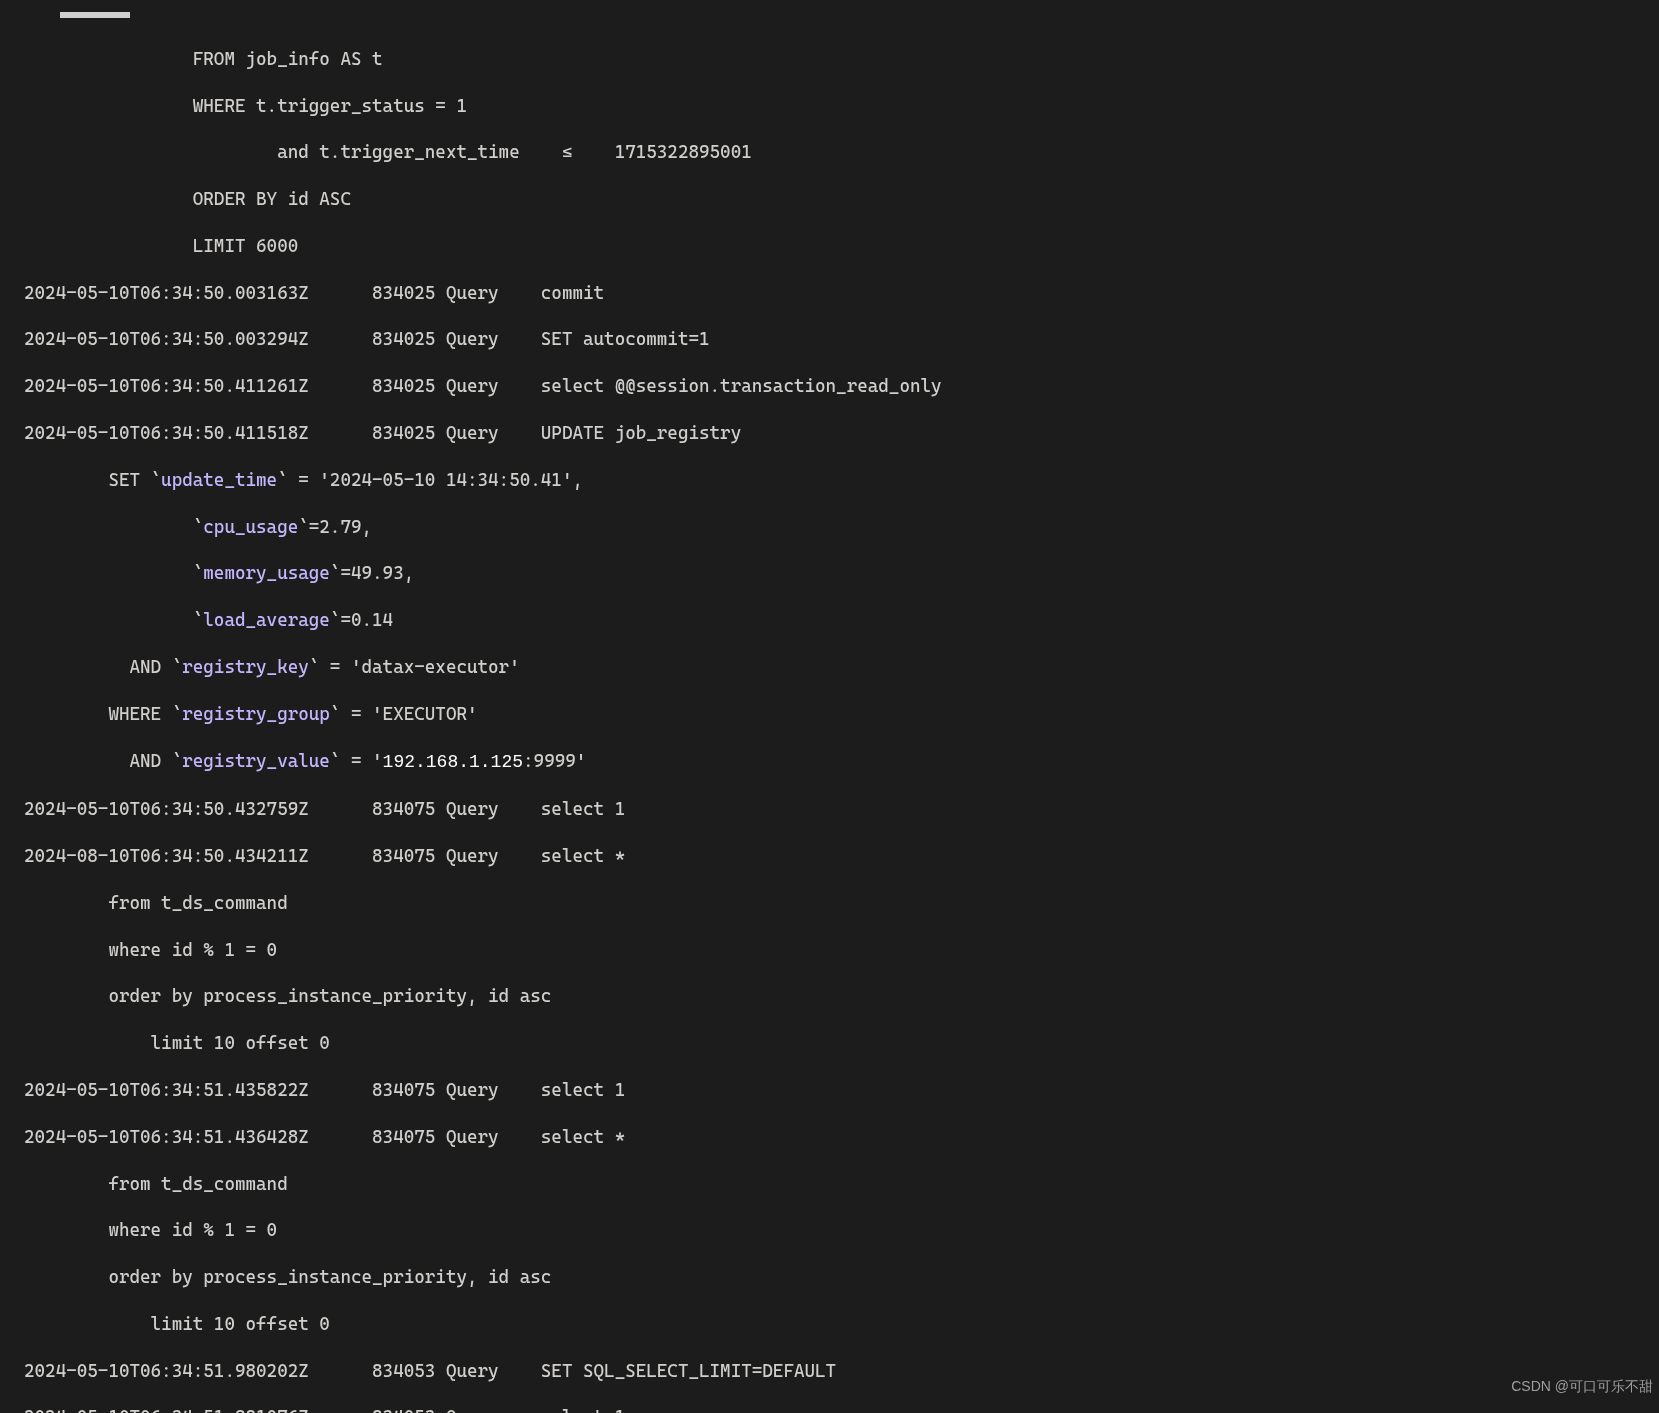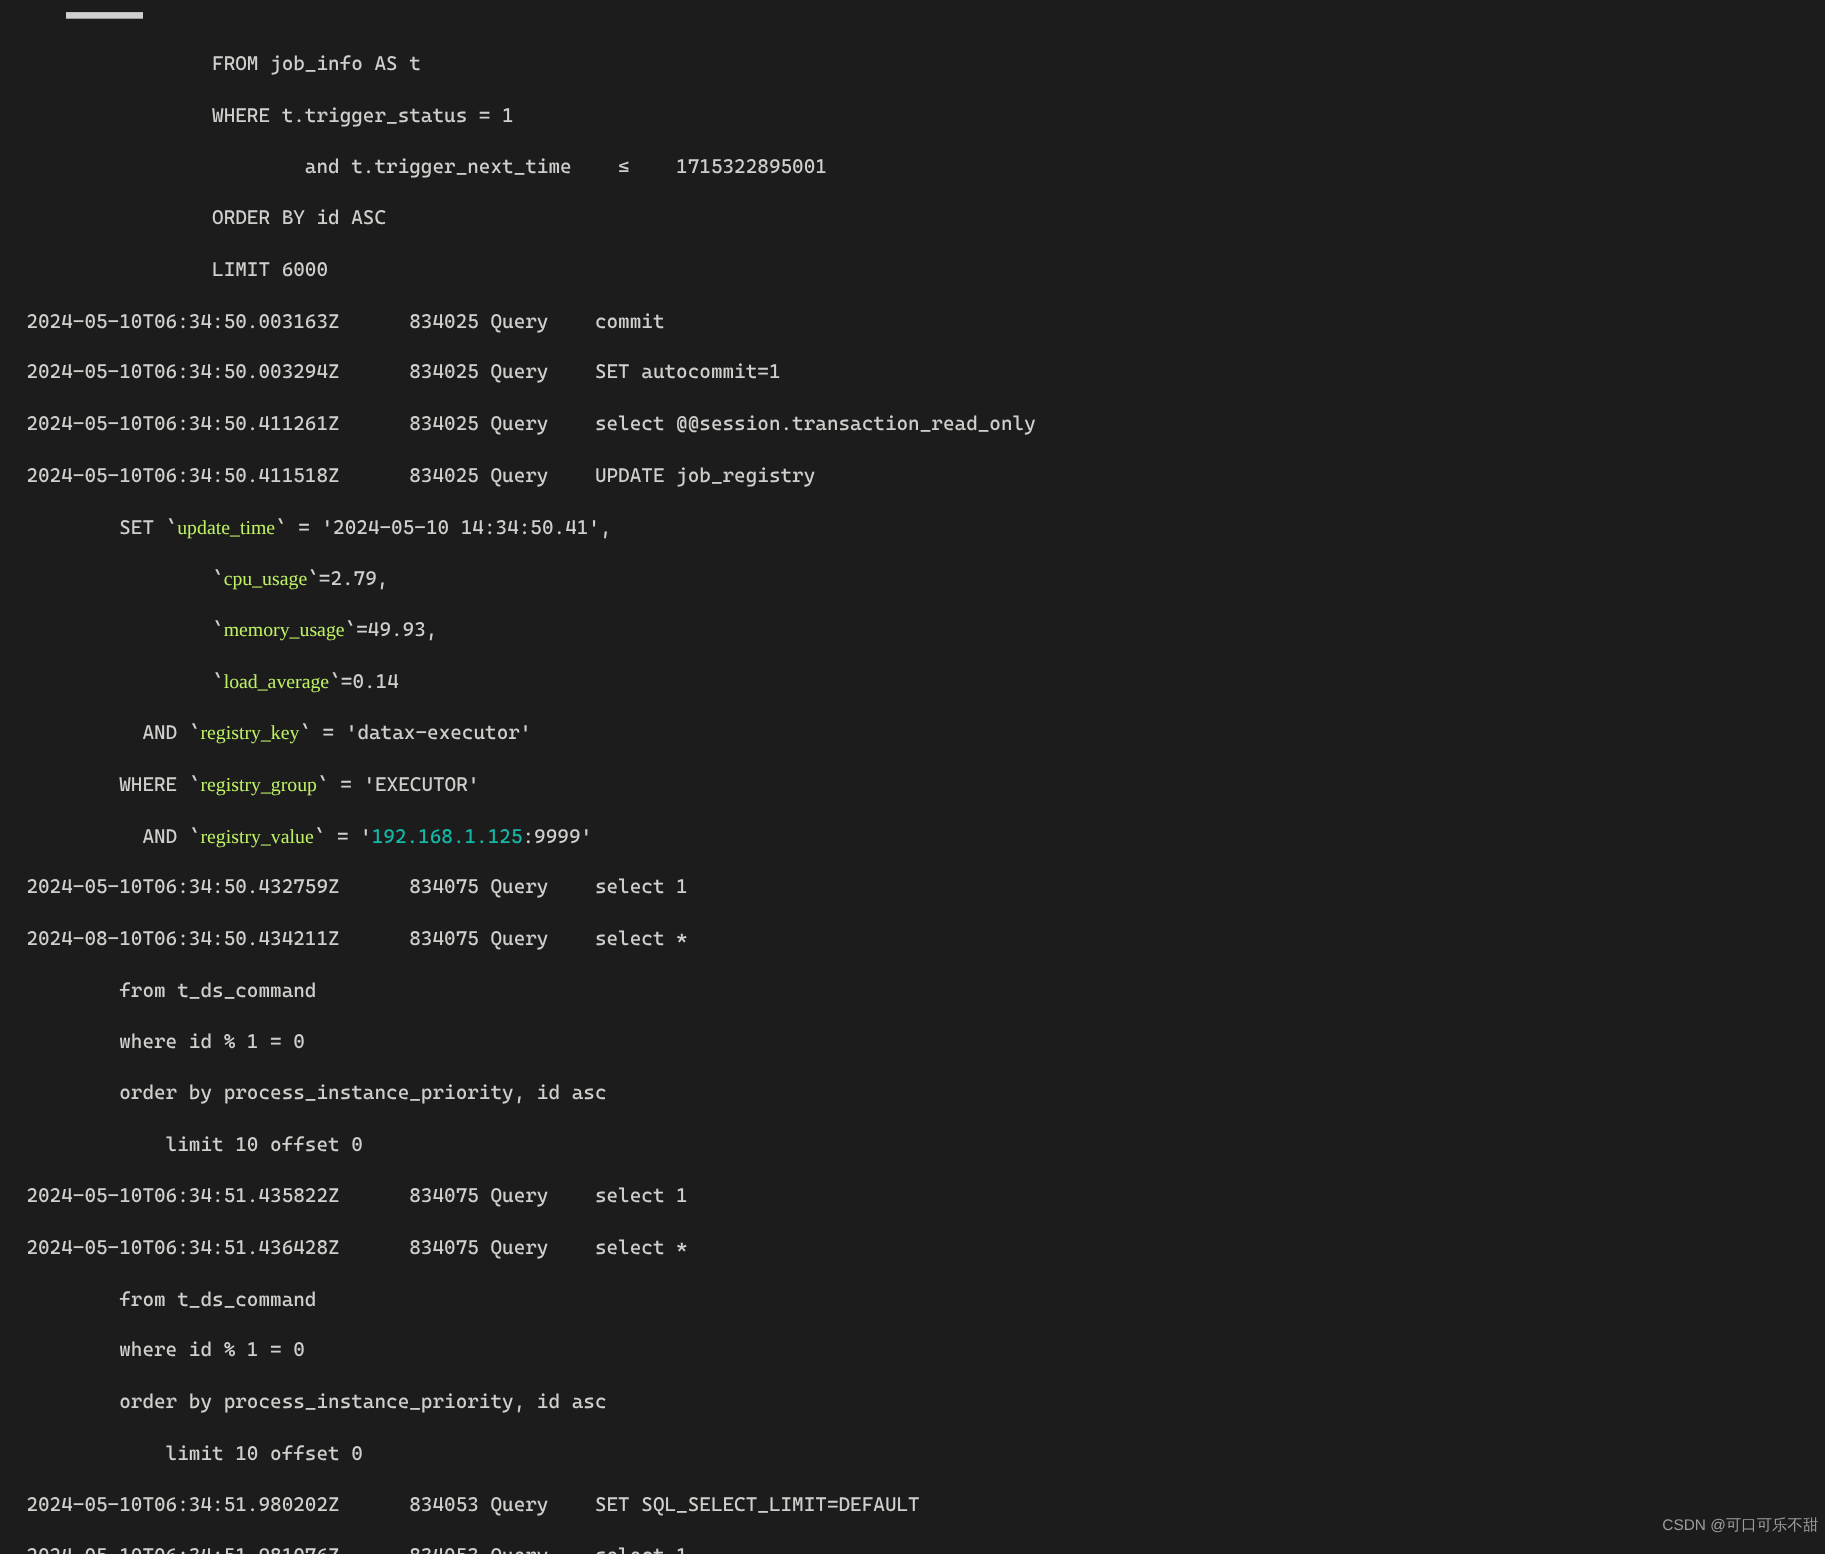--- a/index.html
+++ b/index.html
@@ -1,18 +1,18 @@
 <!DOCTYPE html>
 <html><head>
 <meta charset="utf-8">
 <style>
   html,body{margin:0;padding:0;background:#1c1c1c;color:#d0cfcc;font-family:"Cascadia Mono","Consolas","Menlo",monospace;font-size:18px;line-height:1.3;}
   .terminal{white-space:pre;padding:0;overflow:hidden;width:1659px;}
-  .kw{color:#bef264;font-family:Liberation Serif, serif;}     
-  .ip{color:#14b8a6;}     
+  .kw{color:#c4b5fd;}     
+  .ip{color:#ffffff;font-family:Liberation Mono, monospace;}     
   .wm{position:fixed;right:6px;bottom:18px;color:#9e9e9e;font-size:14px;font-family:Arial,sans-serif;}
   .line{display:block;margin-left:24px;}
   .tabspacer{display:inline-block;height:6px;width:70px;background:#cfcfcf;margin-left:60px;}
 </style>
 </head>
 <body>
 <span class="tabspacer"></span>
 <div class="terminal">
 <span class="line"><span>                FROM job_info AS t</span></span>
 <span class="line"><span>                WHERE t.trigger_status = 1</span></span>

